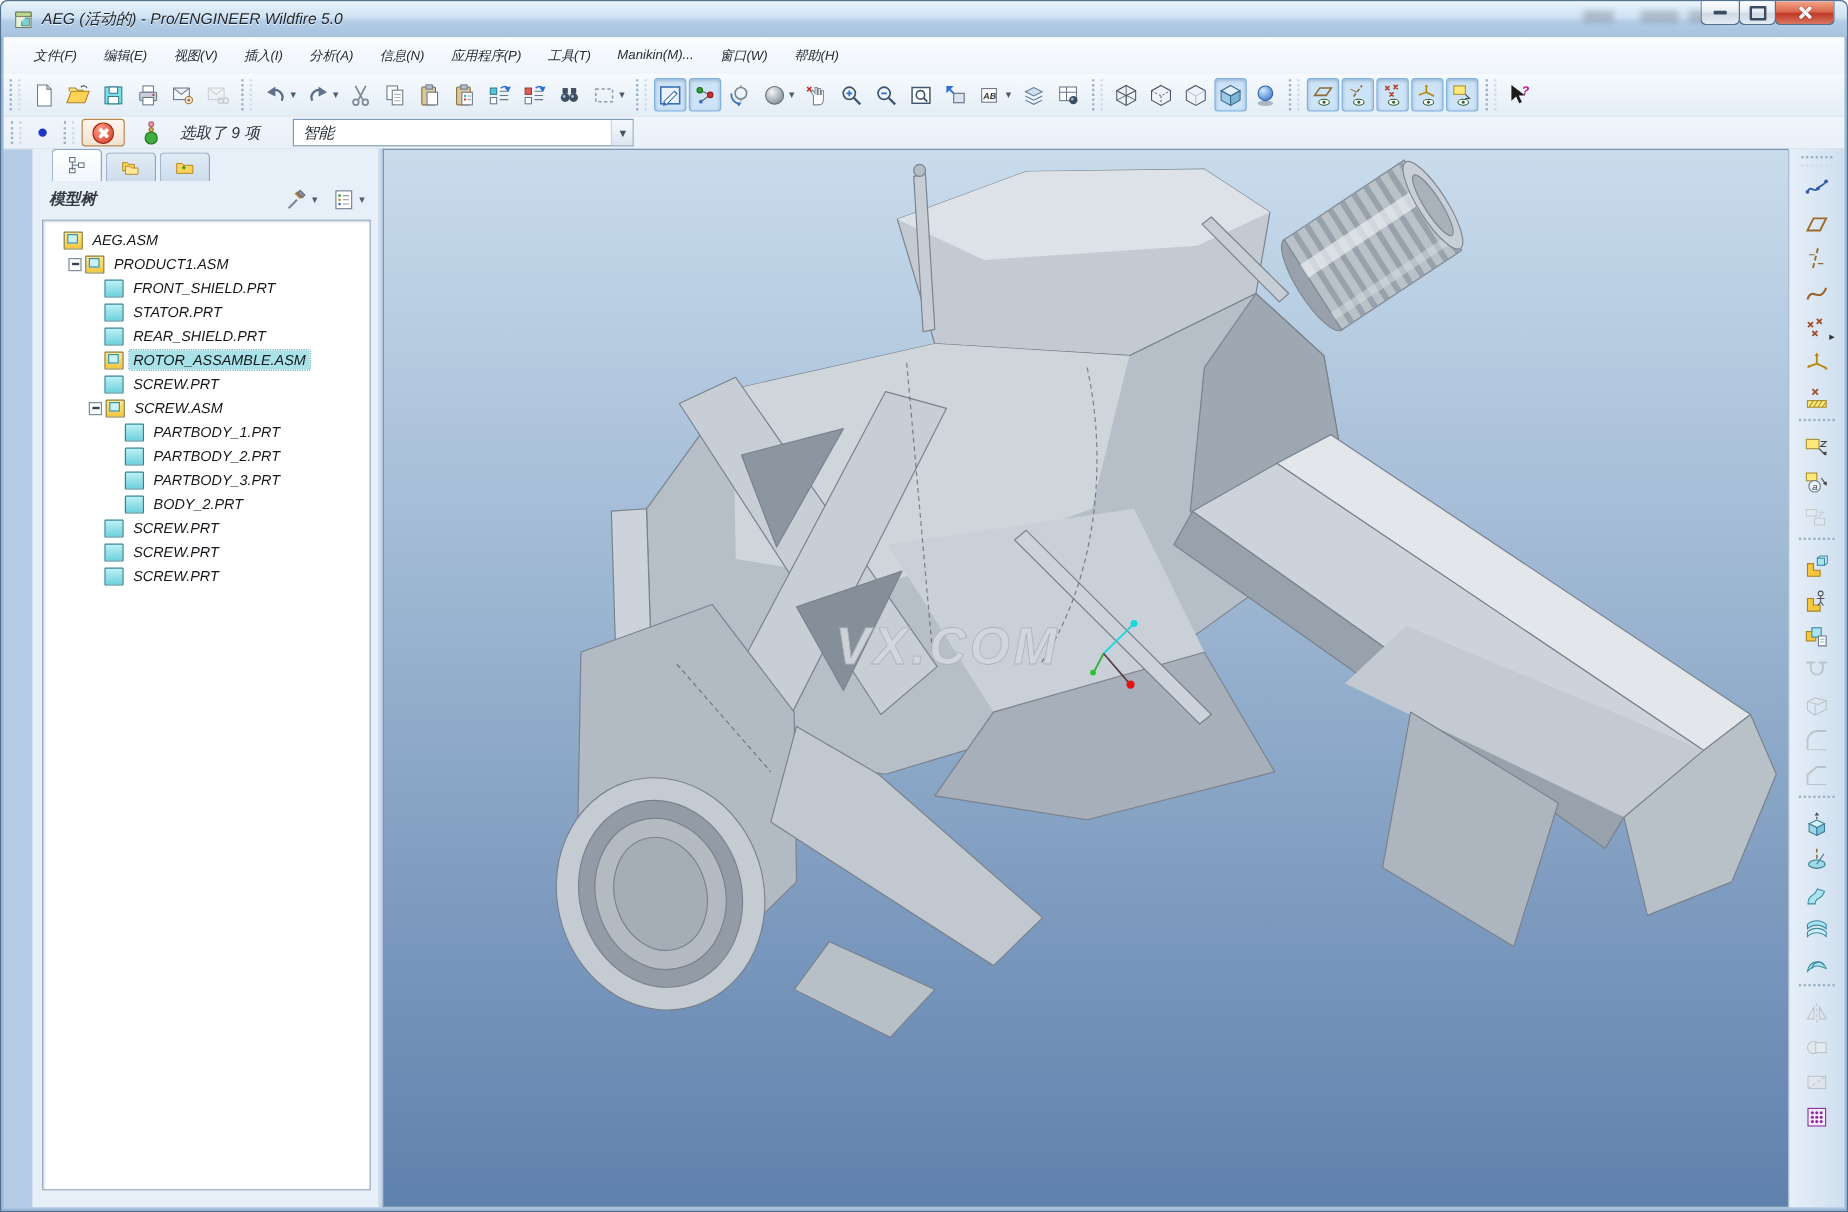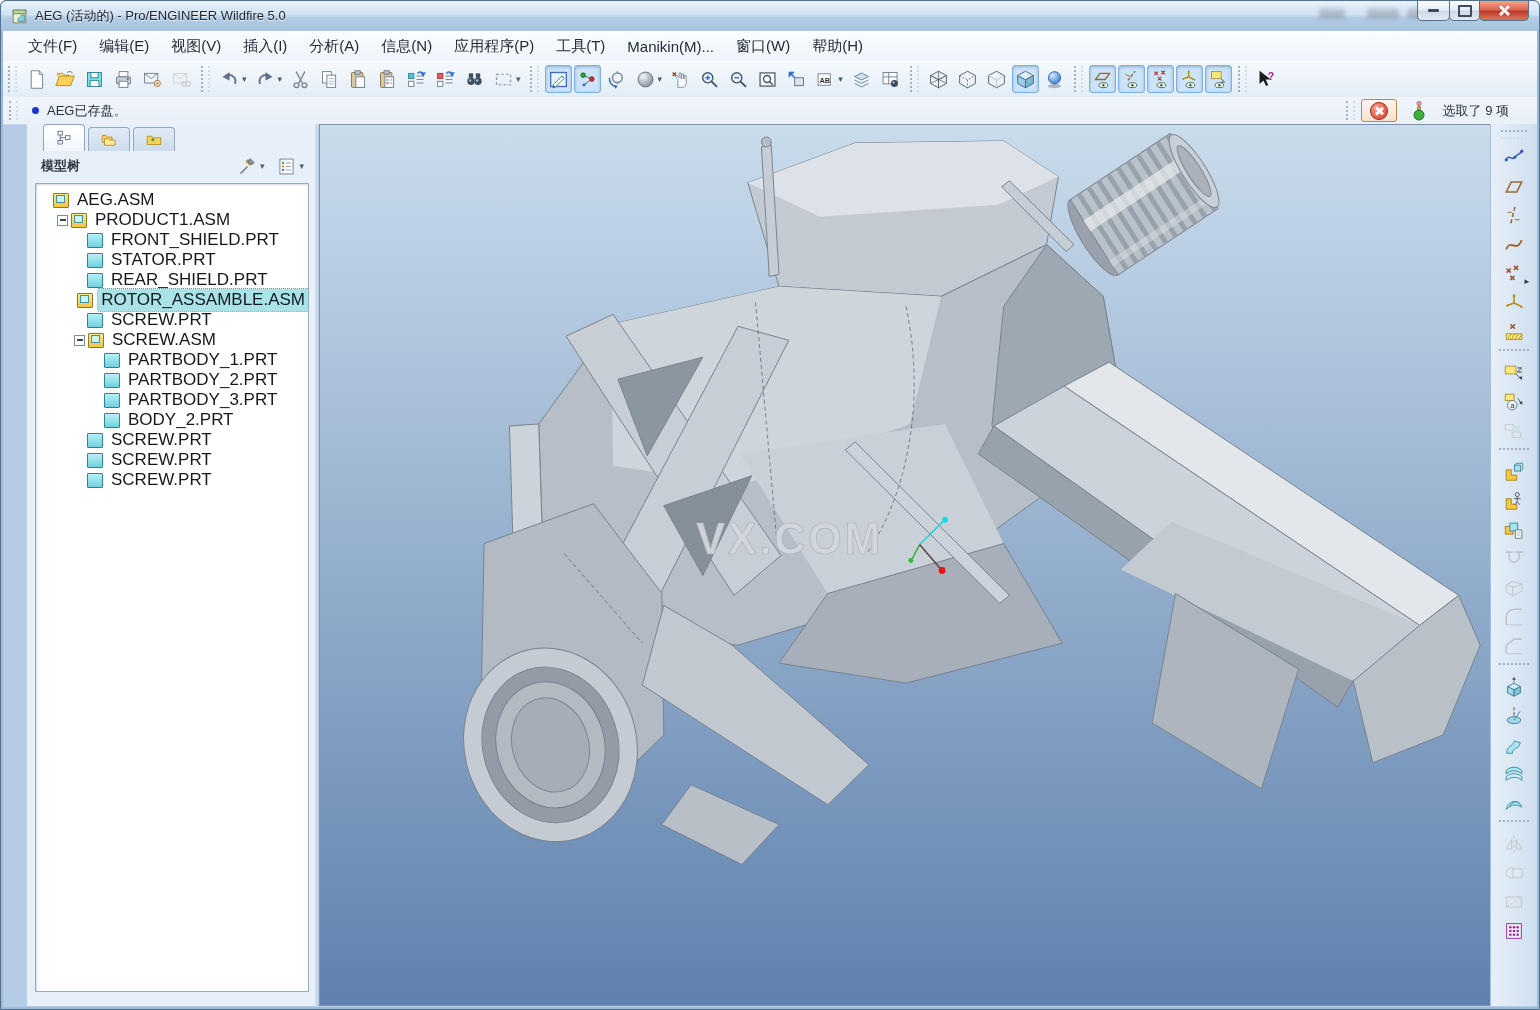--- a/index.html
+++ b/index.html
@@ -1,39 +1,39 @@
 <!DOCTYPE html>
 <html><head>
 <meta charset="utf-8">
 <style>
   html,body{margin:0;padding:0;width:1540px;height:1010px;overflow:hidden;
     font-family:"Liberation Sans","DejaVu Sans",sans-serif;-webkit-font-smoothing:antialiased;}
   .window{position:absolute;inset:0;background:#b4cce6;border:1px solid #52708f;border-radius:6px 6px 0 0;
-    box-shadow:inset 0 0 0 2px #9db9d6;}
+    box-shadow:inset 0 0 0 2px #9db9d6;font-style:italic;}
   
   .titlebar{position:absolute;left:0;top:0;right:0;height:30px;display:flex;align-items:center;
     padding-left:10px;border-radius:6px 6px 0 0;
     background:linear-gradient(180deg,#e9f3fc 0%,#cfe1f2 45%,#b4cde7 55%,#a6c2de 100%);}
   .titlebar .appicon{width:17px;height:17px;margin-right:7px;}
   .title-text{font-size:13px;color:#20262c;text-shadow:0 1px 0 rgba(255,255,255,.8);}
   .blurmark{position:absolute;top:8px;height:10px;border-radius:3px;background:#7e8894;filter:blur(2.5px);opacity:.45;}
   .winbtns{position:absolute;right:10px;top:0;display:flex;}
   .wbtn{height:19px;border:1px solid #51708e;border-top:none;border-radius:0 0 5px 5px;margin-left:-1px;
     background:linear-gradient(180deg,#fdfeff,#e7edf4 45%,#cfd9e4 55%,#e3ebf3);display:flex;align-items:center;justify-content:center;}
   .wbtn.min{width:31px}.wbtn.max{width:29px}
   .wbtn.close{width:48px;background:linear-gradient(180deg,#f2a488,#da6b51 45%,#c0392a 55%,#d9775f);}
   .glyph-min{width:11px;height:3px;background:#3c4d61;border-radius:1px;}
   .glyph-max{width:10px;height:8px;border:2px solid #3c4d61;border-radius:1px;}
   .glyph-close{position:relative;width:13px;height:13px;}
   .glyph-close::before,.glyph-close::after{content:"";position:absolute;left:5.5px;top:0;width:3px;height:13px;background:#fff;border-radius:1px;box-shadow:0 0 1px #7c1d10;}
   .glyph-close::before{transform:rotate(45deg);}.glyph-close::after{transform:rotate(-45deg);}
   
   .menubar{position:absolute;left:2px;right:2px;top:30px;height:30px;display:flex;align-items:center;
     background:linear-gradient(#fbfdff,#eef4fa);border-bottom:1px solid #d5e1ee;padding-left:14px;}
-  .menu-item{font-size:15px;color:#222c38;padding:5px 11px;border-radius:3px;white-space:nowrap;}
+  .menu-item{font-size:11px;color:#222c38;padding:5px 11px;border-radius:3px;white-space:nowrap;}
   
   .toolbar{position:absolute;left:2px;right:2px;top:60px;height:36px;display:flex;align-items:center;
     background:linear-gradient(#f6fafd,#e3edf6);border-bottom:1px solid #c7d5e3;}
   .tb-grip{width:5px;height:26px;margin:0 5px;border-left:2px dotted #9fb3c8;border-right:2px dotted #cfdde9;}
   .tb-group{display:flex;align-items:center;}
   .tb-btn{display:flex;align-items:center;height:26px;padding:0 2px;border:1px solid transparent;border-radius:3px;margin:0 1px;}
   .tb-btn.active{background:#cde3f7;border-color:#7fb0e0;box-shadow:inset 0 1px 3px rgba(40,80,130,.35);}
   .tb-btn.disabled{filter:grayscale(1);opacity:.45;}
   .ic{width:21px;height:21px;display:block;}
   .dd{font-size:9px;color:#4a5a6c;margin-left:2px;}
@@ -62,21 +62,21 @@
   .nav-tabs{height:27px;display:flex;align-items:flex-end;padding-left:16px;gap:3px;}
   .nav-tab{width:40px;height:23px;display:flex;align-items:center;justify-content:center;
     border:1px solid #90a7bf;border-bottom:none;border-radius:4px 4px 0 0;background:linear-gradient(#e2ebf5,#cddcec);}
   .nav-tab.active{background:linear-gradient(#ffffff,#f0f6fc);height:26px;}
   .nav-tab .ic{width:18px;height:18px;}
   .nav-header{height:30px;display:flex;align-items:center;padding:0 8px 0 14px;}
   .nav-title{font-size:13px;font-weight:bold;color:#333a42;flex:1;}
   .nav-hbtn{display:flex;align-items:center;border:1px solid transparent;border-radius:3px;padding:1px 2px;margin-left:6px;}
   .tree-box{flex:1;margin:2px 6px 14px 8px;background:#fff;border:1px solid #98abc0;
     box-shadow:inset 1px 1px 2px rgba(70,90,110,.25);overflow:hidden;padding-top:6px;}
-  .tree-row{display:flex;align-items:center;height:20px;font-size:17px;color:#15191e;white-space:nowrap;}
+  .tree-row{display:flex;align-items:center;height:20px;font-size:12px;color:#15191e;white-space:nowrap;}
   .t-sp{height:1px;}
   .t-exp{width:9px;height:9px;border:1px solid #7d8c9c;background:#fff;position:relative;margin-right:3px;flex:none;}
   .t-exp::before{content:"";position:absolute;left:1.5px;top:3.5px;width:6px;height:1.6px;background:#3a4450;}
   .t-slot{width:13px;flex:none;}
   .t-ico{width:14px;height:13px;flex:none;margin-right:5px;position:relative;border:1px solid #8a7a30;
     background:linear-gradient(#ffe98c,#f4c63f);border-radius:1px;}
   .t-ico.part{border-color:#2f8494;background:linear-gradient(#b9f0f4,#6fd2de);}
   .t-ico.asm::before{content:"";position:absolute;left:1.5px;top:1.5px;width:7px;height:6px;background:#c9f2f4;border:1px solid #3f93a2;}
   .t-label{padding:1px 3px;border-radius:1px;}
   .t-label.selected{background:#a9e3e8;outline:1px dotted #4b9aa4;}
@@ -725,31 +725,34 @@
           <svg class="ic">
             <use href="#sym-context-help"></use>
           </svg>
         </div>
       </div>
     </div>
 
   <div class="msgbar">
     <div class="grip-v"></div>
     <span class="msg-dot"></span>
-    <span class="msg-text">AEG已存盘。</span>
     <div class="grip-v"></div>
     <div class="stop-btn">
         <span class="stop-ic"></span>
       </div>
     <svg class="status-ic" viewBox="0 0 16 22">
         <circle cx="8" cy="3.5" r="2" fill="#f0a0b0" stroke="#b06070"></circle>
         <circle cx="8" cy="8" r="1.7" fill="#e0b060" stroke="#a07830"></circle>
         <circle cx="8" cy="15" r="5" fill="#3fae3f" stroke="#1e6f1e"></circle>
       </svg>
     <span class="sel-text">选取了 9 项</span>
+    <div class="combo">
+      <span class="val">智能</span>
+      <span class="arrow">▼</span>
+    </div>
   </div>
 
   <div class="main">
 
     <div class="navigator">
       <div class="nav-tabs" id="navtabs">
           <div class="nav-tab active">
             <svg class="ic">
               <use href="#sym-tab-model-tree"></use>
             </svg>

